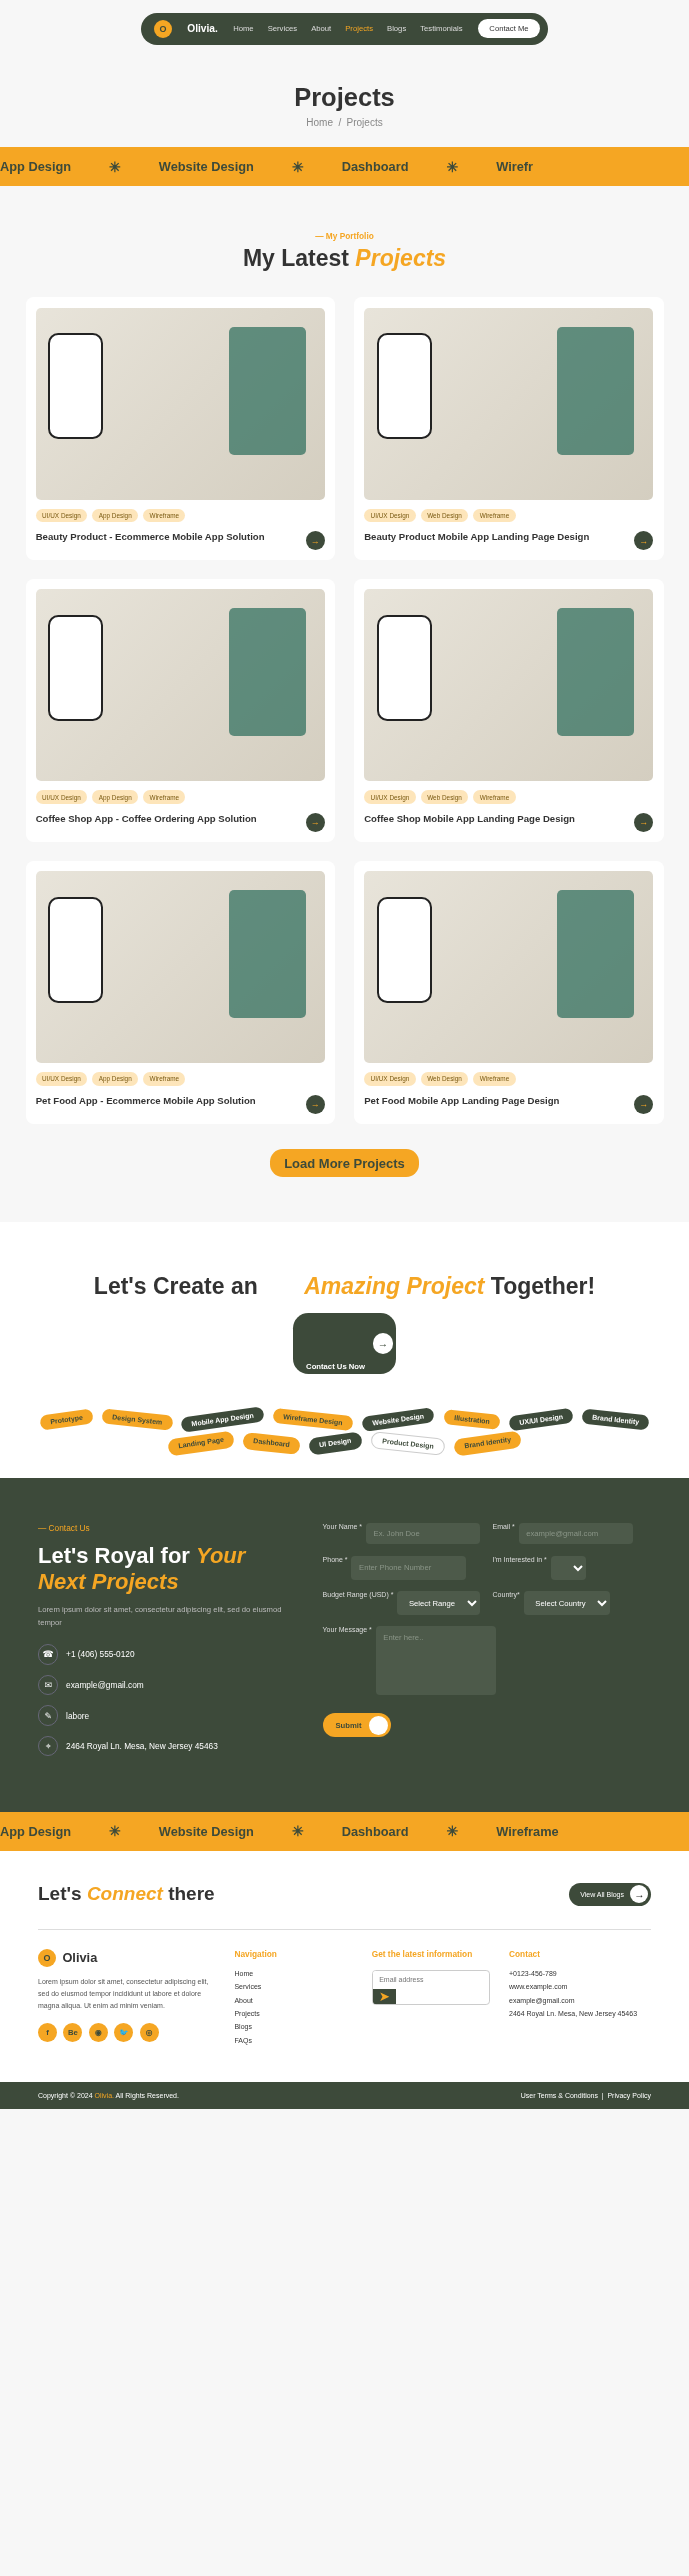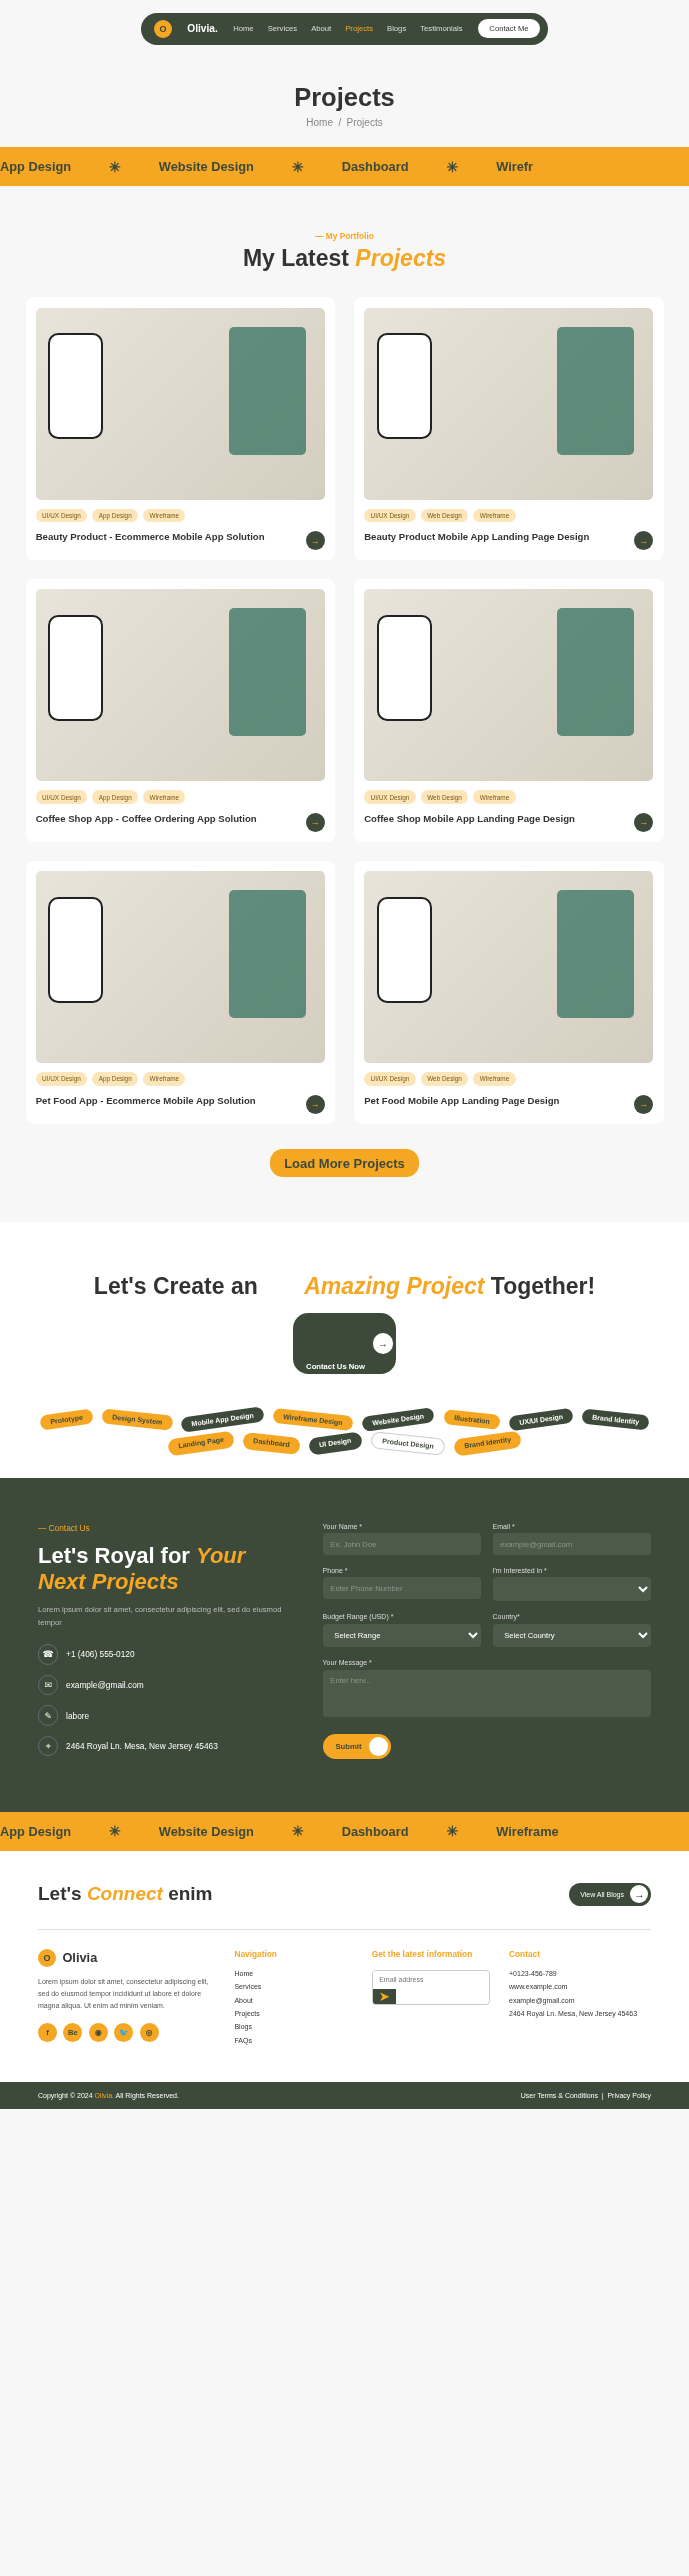--- a/index.html
+++ b/index.html
@@ -72,25 +72,25 @@
 
 .contact-wrap{background:var(--dark);padding:45px 38px;color:#fff;display:grid;grid-template-columns:1fr 1.3fr;gap:32px;}
 .contact-left h3{color:var(--yellow);font-size:8.3px;margin-bottom:10px;font-weight:400;}
 .contact-left h2{font-size:22px;font-weight:800;line-height:1.2;margin-bottom:9px;}
 .contact-left h2 .accent{color:var(--yellow);font-style:italic;}
 .contact-left p{font-size:7.7px;color:#bbb;line-height:1.6;margin-bottom:15.3px;}
 .info-row{display:flex;align-items:center;gap:7.7px;margin-bottom:10.2px;font-size:8.3px;}
 .info-icon{width:20.4px;height:20.4px;border-radius:50%;border:0.6px solid #667;display:flex;align-items:center;justify-content:center;font-size:9px;}
 
 .form{display:grid;grid-template-columns:1fr 1fr;gap:11.5px;align-content:start;}
-.field{display:flex;flex-direction:column;gap:3.8px;}
+.field{display:flex;flex-direction:row;gap:3.8px;}
 .field.full{grid-column:1/-1;}
 .field label{font-size:7px;color:#ddd;}
 .field input,.field select,.field textarea{background:#4d5a4a;border:none;border-radius:3.8px;padding:6.4px 7.7px;color:#fff;font-size:7.7px;}
-.field textarea{height:47px;resize:none;}
+.field textarea{height:69px;resize:none;}
 .field input::placeholder,.field textarea::placeholder{color:#8a9587;}
 
 .submit-wrap{grid-column:1/-1;display:inline-flex;align-items:center;background:var(--yellow);border-radius:15.3px;padding:2.6px 2.6px 2.6px 12.8px;gap:7.7px;width:fit-content;margin-top:6.4px;}
 .submit-wrap span{color:var(--dark);font-size:7.7px;font-weight:700;}
 .submit-arrow{width:19px;height:19px;background:#fff;border-radius:50%;display:flex;align-items:center;justify-content:center;}
 
 
 .foot-connect{background:#fff;padding:32px 38px;}
 .connect-head{display:flex;justify-content:space-between;align-items:center;margin-bottom:23px;}
 .connect-head h2{font-size:19px;font-weight:800;}
@@ -333,21 +333,21 @@
     <span class="strip-item">Website Design</span>
     <span class="ast">✳</span>
     <span class="strip-item">Dashboard</span>
     <span class="ast">✳</span>
     <span class="strip-item">Wireframe</span>
   </div>
 
 <div class="foot-connect">
   <div class="connect-head">
     <h2>
-      <span>Let's </span><span class="accent">Connect</span><span> enim</span>
+      <span>Let's </span><span class="accent">Connect</span><span> there</span>
     </h2>
     <div class="view-blogs">
       <span>View All Blogs</span>
       <div class="vb-arrow">→</div>
     </div>
   </div>
   <hr>
   <div class="foot-cols">
     <div>
       <div class="foot-brand">

